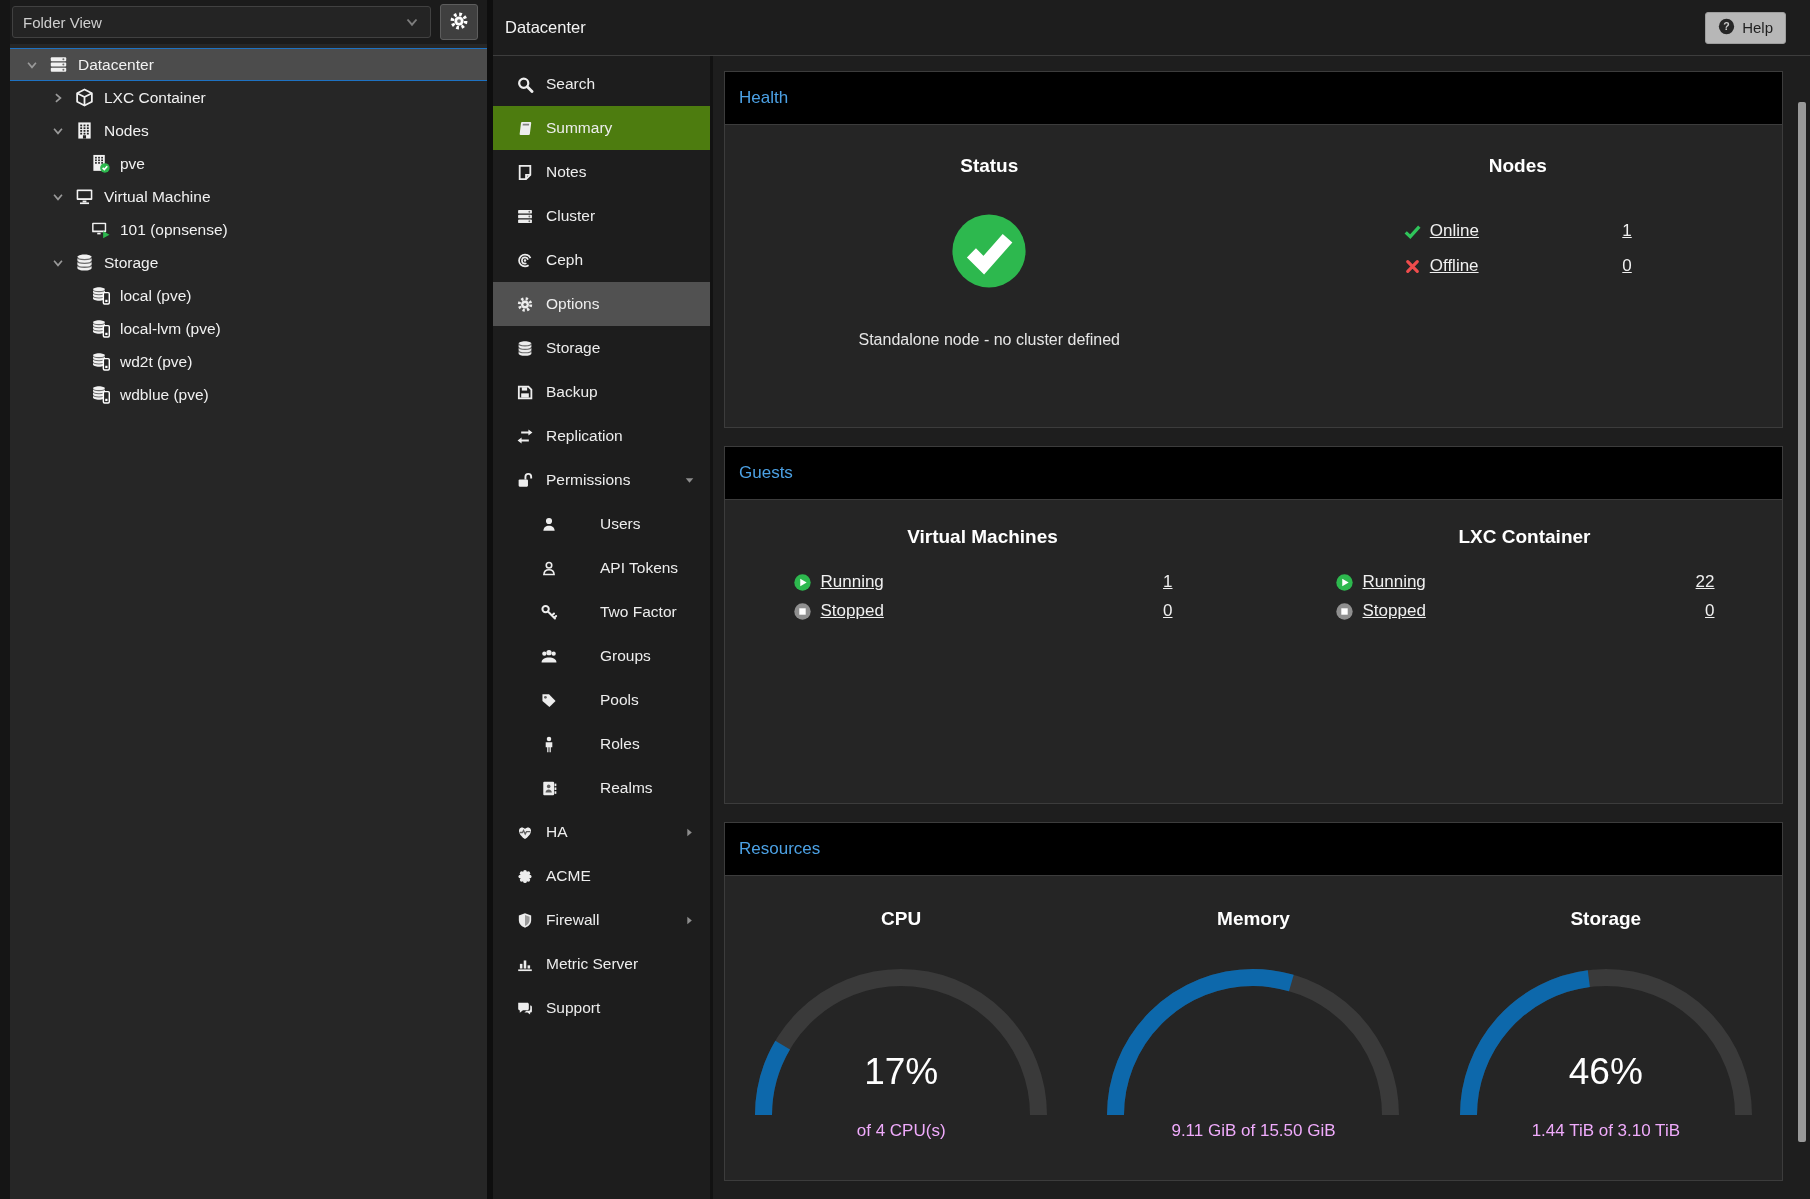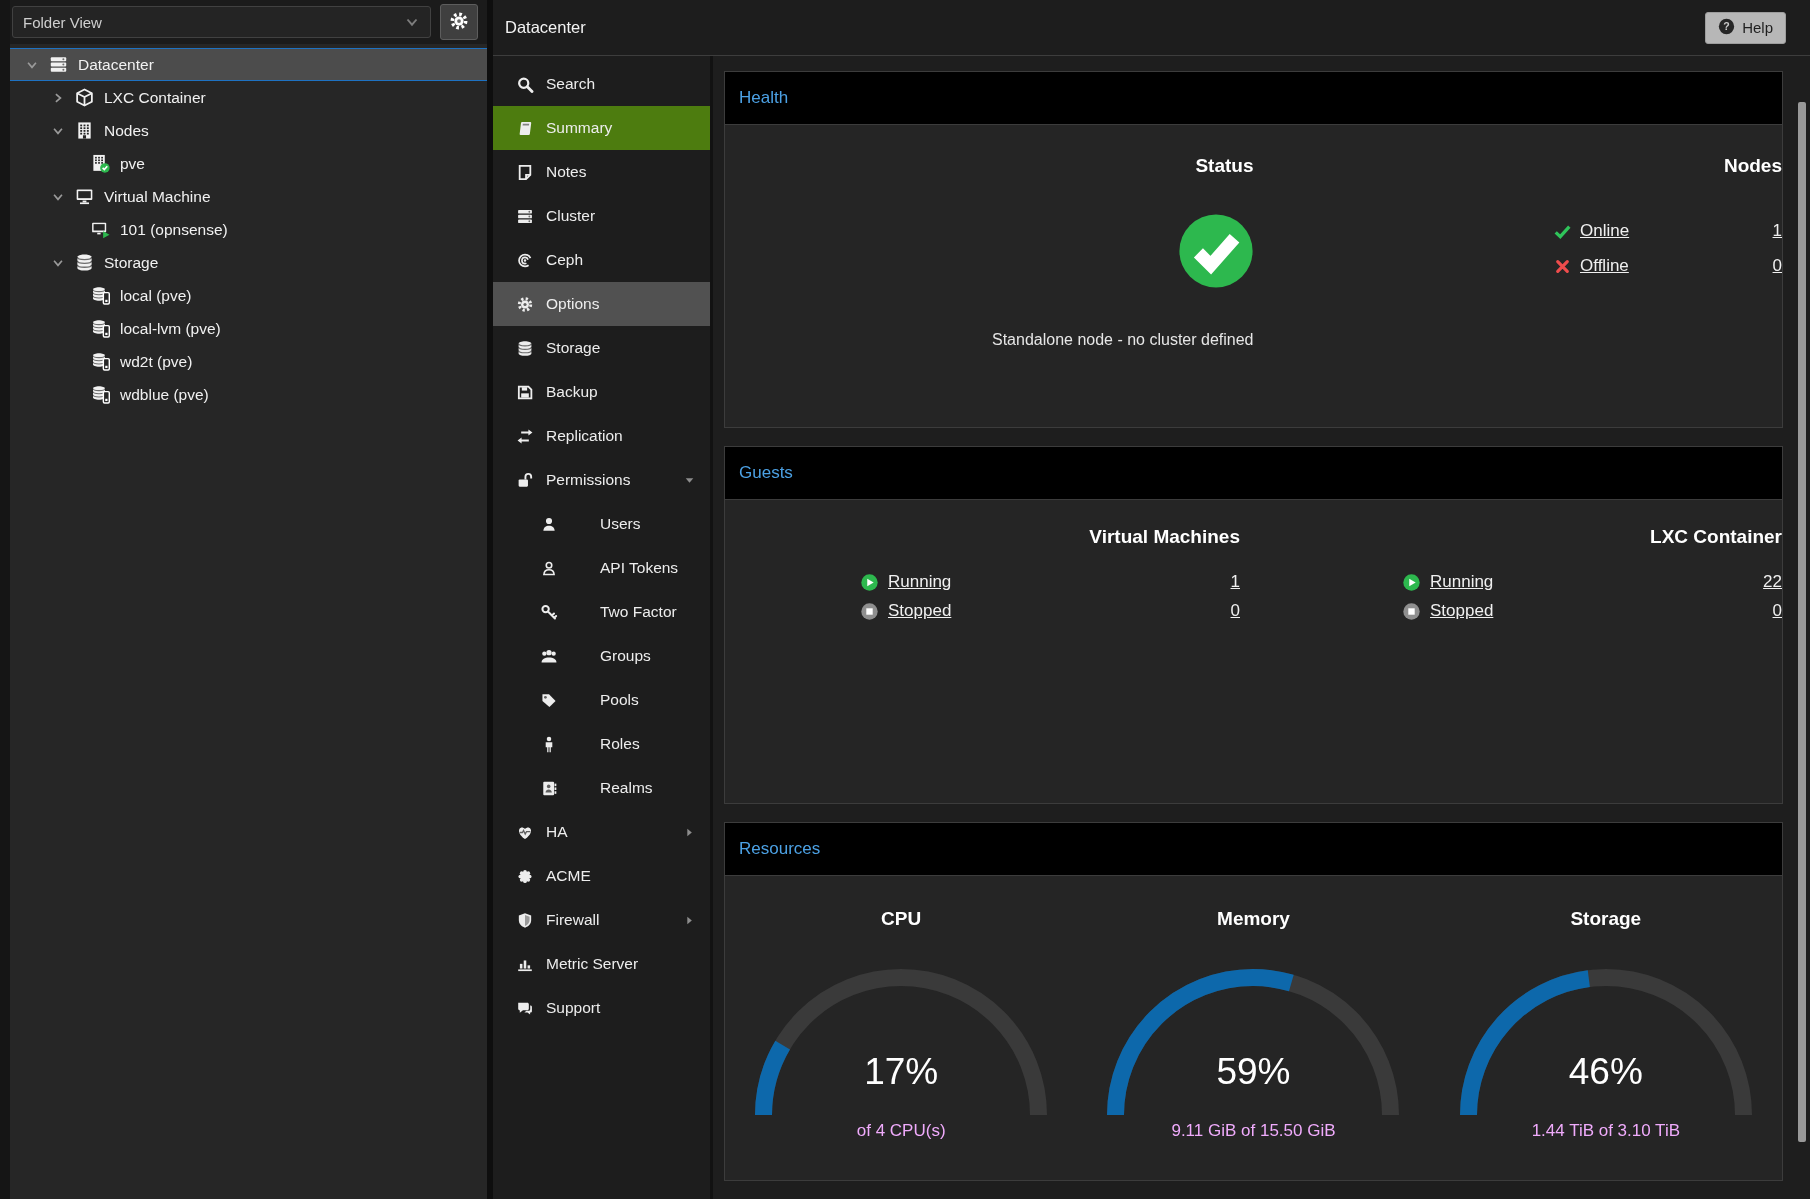--- a/index.html
+++ b/index.html
@@ -52,21 +52,21 @@
   .nav-row .ico svg { width:18px; height:17px; }
   .nav-caret { position:absolute; right:15px; color:#8d8d8d; display:flex; }
   .nav-caret svg { width:11px; height:11px; }
 
   
   .content { flex:1; background:#1e1e1e; position:relative; overflow:hidden; padding-top:15px; }
   .panel { width:1059px; margin:0 0 18px 11px; border:1px solid #3c3c3c; background:#252525; }
   .panel-h { height:53px; background:#000000; border-bottom:1px solid #3c3c3c; display:flex;
              align-items:center; padding-left:14px; font-size:17px; color:#4ca1e4; }
   .panel-b { display:flex; }
-  .half { flex:1; display:flex; flex-direction:column; align-items:flex-end; }
+  .half { flex:1; display:flex; flex-direction:column; align-items:center; }
   .third { flex:1; display:flex; flex-direction:column; align-items:center; }
   .sec-h { font-size:19px; font-weight:bold; color:#fff; }
 
   .health-b { height:302px; }
   .health-b .sec-h { margin-top:30px; }
   .bigcheck { margin-top:36px; width:76px; height:76px; }
   .bigcheck svg { width:76px; height:76px; }
   .status-msg { margin-top:42px; font-size:16px; color:#e6e6e6; }
   .node-rows { margin-top:44px; width:228px; display:flex; flex-direction:column; gap:15px; }
   .stat-row { display:flex; align-items:center; gap:9px; font-size:17px; color:#f0f0f0;text-decoration:underline; }
@@ -673,21 +673,20 @@
                 </div>
                 <div class="gauge-cap">of 4 CPU(s)</div>
               </div>
               <div class="third">
                 <div class="sec-h">Memory</div>
                 <div class="gauge">
                   <svg viewBox="0 0 300 152">
                     <path d="M 12.5 148 A 133.5 133.5 0 0 1 287.5 148" fill="none" stroke="#3a3a3a" stroke-width="17"></path>
                     <path d="M 12.5 148 A 133.5 133.5 0 0 1 287.5 148" fill="none" stroke="#0d68ab" stroke-width="17" pathLength="100" stroke-dasharray="59 100"></path>
                   </svg>
-                  <div class="gauge-pct">59%</div>
                 </div>
                 <div class="gauge-cap">9.11 GiB of 15.50 GiB</div>
               </div>
               <div class="third">
                 <div class="sec-h">Storage</div>
                 <div class="gauge">
                   <svg viewBox="0 0 300 152">
                     <path d="M 12.5 148 A 133.5 133.5 0 0 1 287.5 148" fill="none" stroke="#3a3a3a" stroke-width="17"></path>
                     <path d="M 12.5 148 A 133.5 133.5 0 0 1 287.5 148" fill="none" stroke="#0d68ab" stroke-width="17" pathLength="100" stroke-dasharray="46 100"></path>
                   </svg>

